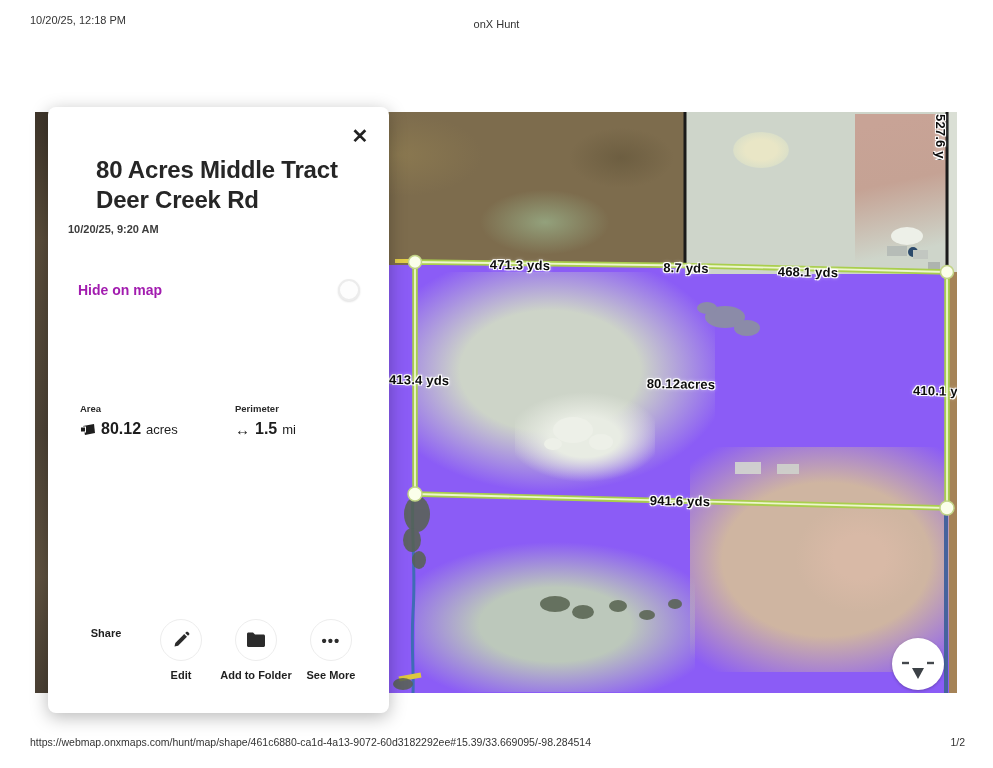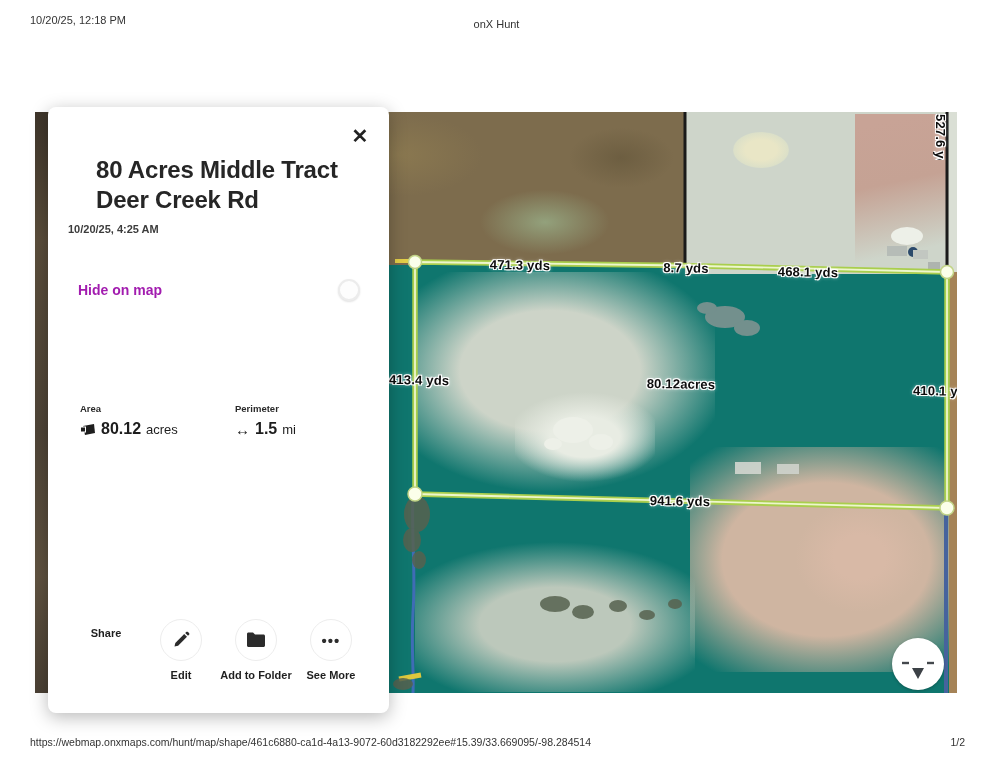--- a/index.html
+++ b/index.html
@@ -9,21 +9,21 @@
 
   
   .print-header { position:absolute; top:14px; left:0; width:100%; font-size:11px; color:#333; }
   .ph-date { position:absolute; left:30px; top:0; }
   .ph-title { position:absolute; left:0; width:100%; text-align:center; top:4px; }
   .print-footer { position:absolute; top:736px; left:0; width:100%; font-size:10.5px; color:#333; }
   .pf-url { position:absolute; left:30px; top:0; }
   .pf-page { position:absolute; right:28px; top:0; }
 
   
-  .map { position:absolute; left:35px; top:112px; width:922px; height:581px; background:#0f766e; overflow:hidden; }
+  .map { position:absolute; left:35px; top:112px; width:922px; height:581px; background:#8b5cf6; overflow:hidden; }
   .patch { position:absolute; }
   .p-leftstrip { left:0; top:0; width:13px; height:100%;
     background:linear-gradient(#3e352a,#5a4d3b 22%,#4e4437 55%,#5f5240 80%,#4a4034); }
   .p-brown { left:13px; top:0; width:637px; height:153px;
     background:
       radial-gradient(90px 50px at 20% 40%, #6a5a3e, rgba(0,0,0,0) 70%),
       radial-gradient(120px 60px at 55% 28%, #8a7850, rgba(0,0,0,0) 70%),
       radial-gradient(90px 45px at 78% 72%, #93a17c, rgba(0,0,0,0) 72%),
       radial-gradient(110px 60px at 40% 82%, #746547, rgba(0,0,0,0) 70%),
       radial-gradient(70px 40px at 90% 30%, #6d5e41, rgba(0,0,0,0) 75%),
@@ -179,21 +179,21 @@
         <line x1="10" y1="25" x2="17" y2="25" stroke="#44484d" stroke-width="2.4"></line>
         <line x1="35" y1="25" x2="42" y2="25" stroke="#44484d" stroke-width="2.4"></line>
         <path d="M20,30 L32,30 L26,41 Z" fill="#3c4146"></path>
       </svg>
     </button>
   </div>
 
   <div class="card">
     <button class="close-btn">✕</button>
     <h1 class="card-title">80 Acres Middle Tract Deer Creek Rd</h1>
-    <div class="card-timestamp">10/20/25, 4:25 AM</div>
+    <div class="card-timestamp">10/20/25, 9:20 AM</div>
 
     <div class="hide-row">
       <span class="hide-label">Hide on map</span>
       <span class="toggle"></span>
     </div>
 
     <div class="stats">
       <div class="stat-col stat-area">
         <div class="stat-label">Area</div>
         <div class="stat-value">

